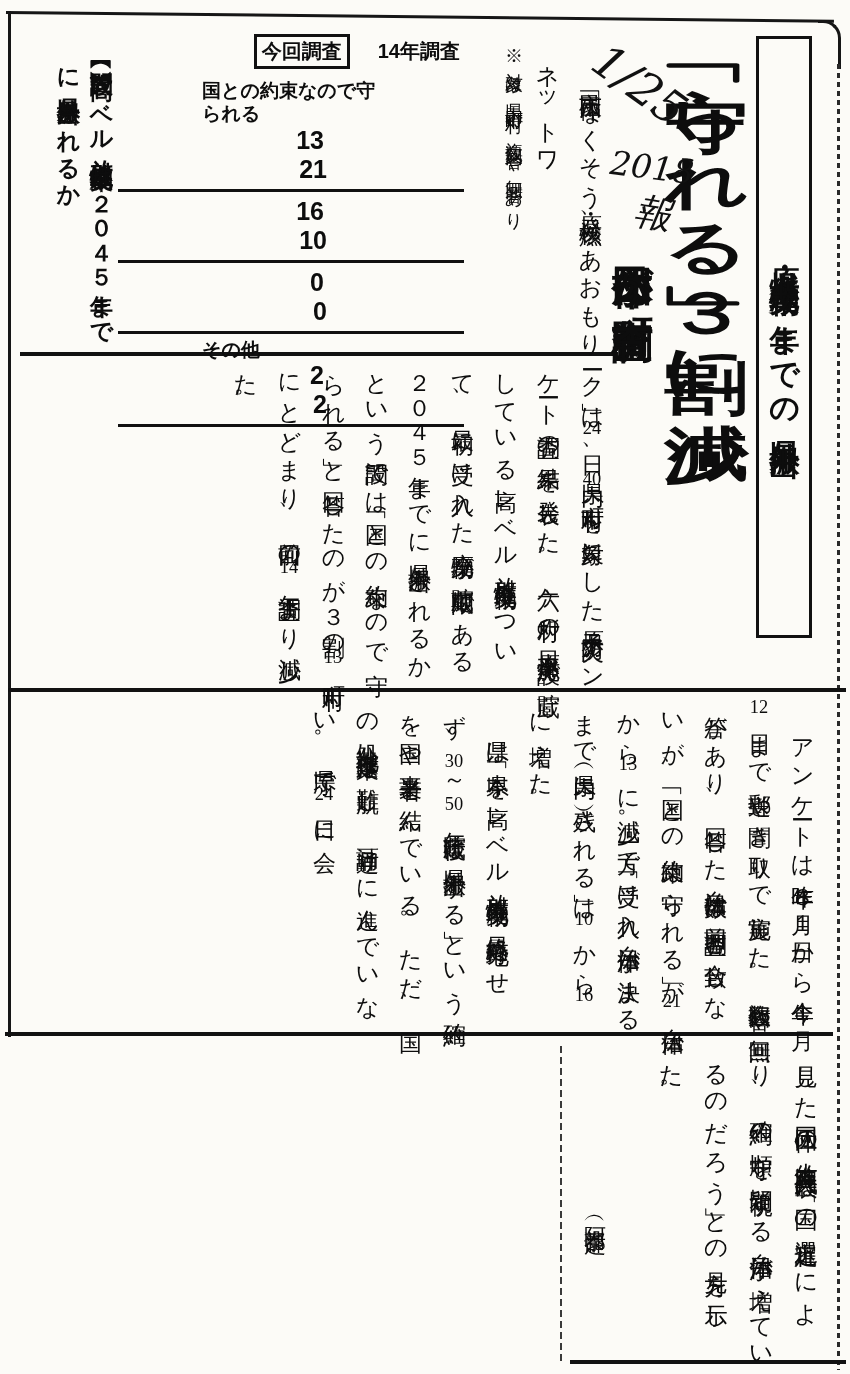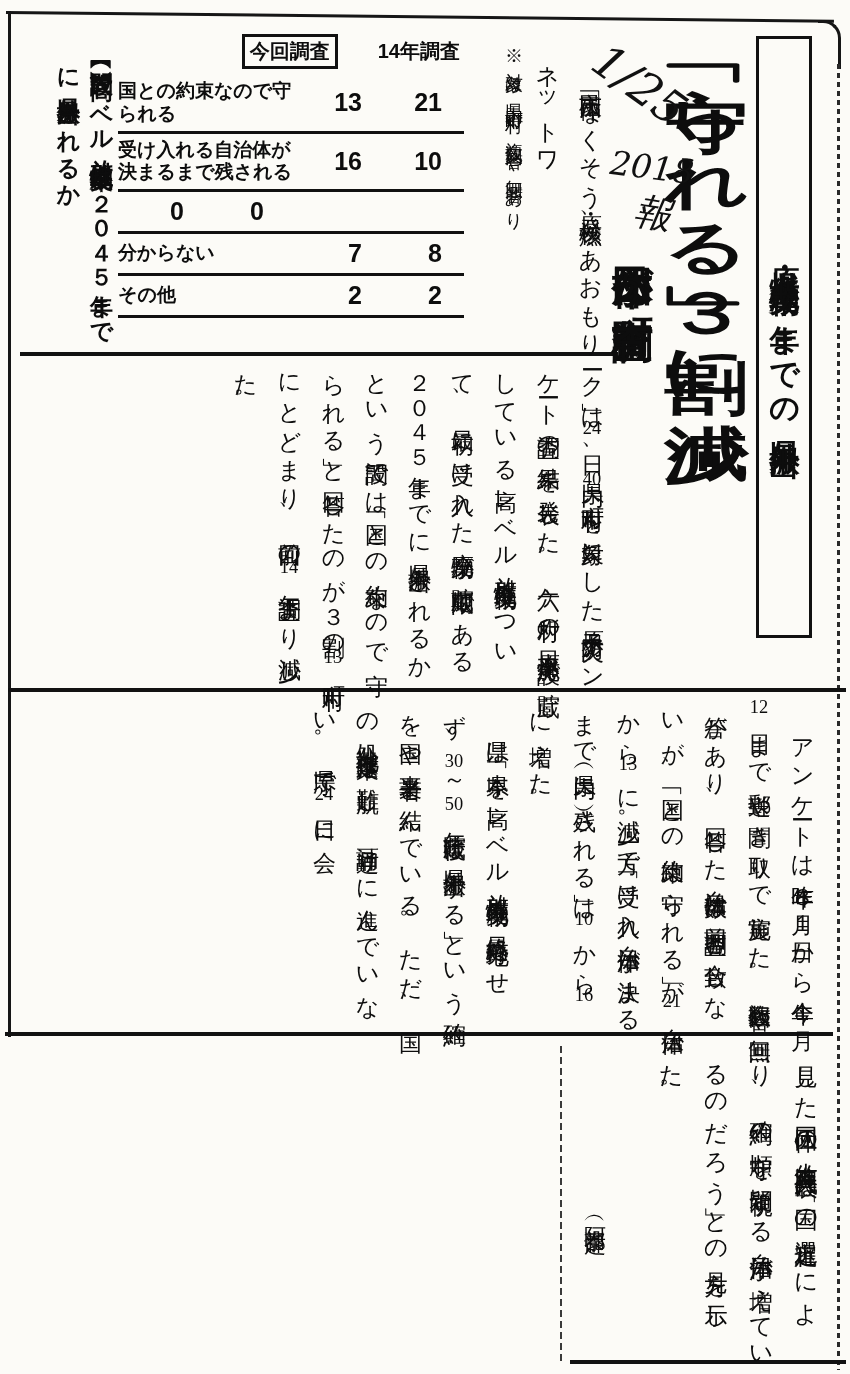--- a/index.html
+++ b/index.html
@@ -47,25 +47,25 @@
   .hw3{left:634px;top:188px;font-size:38px;transform:rotate(9deg);}
 
   
   .question{
     left:16px;top:52px;width:102px;height:300px;
     font-family:"Liberation Sans",sans-serif;font-weight:bold;
     font-size:23px;line-height:33px;letter-spacing:1.5px;
   }
   
   .table{left:118px;top:34px;width:346px;font-family:"Liberation Sans",sans-serif;}
-  .t-header{height:34px;display:flex;align-items:center;justify-content:flex-end;gap:28px;font-weight:bold;font-size:20px;}
+  .t-header{height:34px;display:flex;align-items:center;justify-content:flex-end;gap:16px;font-weight:bold;font-size:20px;}
   .hdr-current{border:3.5px solid #111;padding:1px 5px;}
   .hdr-prev{padding-right:4px;margin-left:12px;}
   .t-rows{margin-top:6px;border-top:1px solid transparent;}
-  .t-row{display:flex;align-items:center;border-bottom:3px solid #111;padding:5px 0;}
+  .t-row{display:flex;align-items:center;border-bottom:3px solid #111;padding:5px 0;flex-direction:column;}
   .t-label{width:178px;font-weight:bold;font-size:19px;line-height:1.2;}
   .t-v1{width:66px;text-align:right;font-weight:bold;font-size:25px;}
   .t-v2{width:88px;text-align:right;font-weight:bold;font-size:25px;padding-right:8px;box-sizing:border-box;}
   
   .note{
     left:468px;top:36px;width:60px;height:282px;
     font-family:"Liberation Sans",sans-serif;
     font-size:18px;line-height:29px;letter-spacing:3.5px;
   }
   
@@ -107,32 +107,26 @@
       <span class="hdr-current">今回調査</span>
       <span class="hdr-prev">14年調査</span>
     </div>
     <div class="t-rows">
       <div class="t-row">
         <div class="t-label">国との約束なので守られる</div>
         <div class="t-v1">13</div>
         <div class="t-v2">21</div>
       </div>
       <div class="t-row">
-        <div class="t-label">受け入れる自治体が決まるまで残される</div>
         <div class="t-v1">16</div>
         <div class="t-v2">10</div>
       </div>
       <div class="t-row">
         <div class="t-v1">0</div>
         <div class="t-v2">0</div>
-      </div>
-      <div class="t-row">
-        <div class="t-label">分からない</div>
-        <div class="t-v1">7</div>
-        <div class="t-v2">8</div>
       </div>
       <div class="t-row">
         <div class="t-label">その他</div>
         <div class="t-v1">2</div>
         <div class="t-v2">2</div>
       </div>
     </div>
   </div>
 
   <div class="abs note vt">※対象は県内市町村。複数回答や無回答あり</div>

